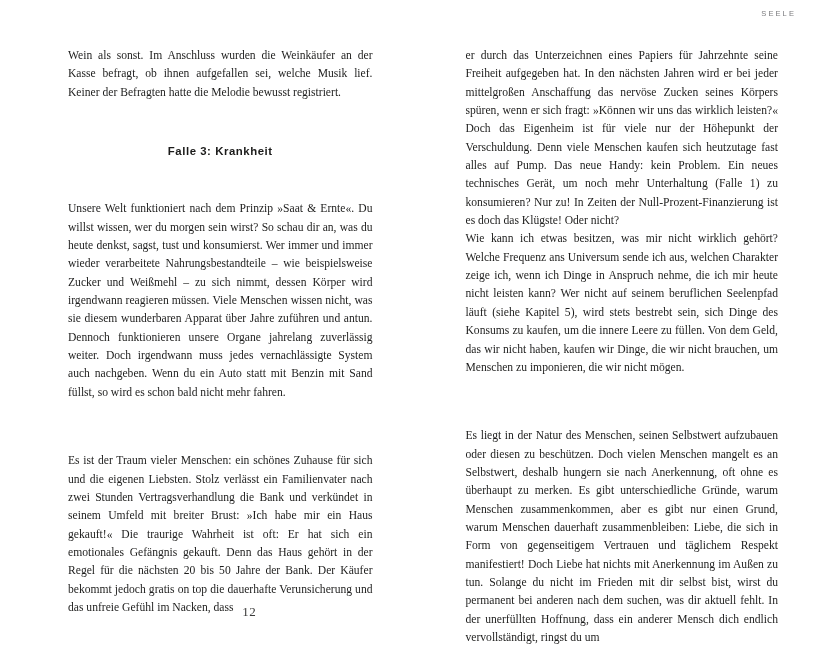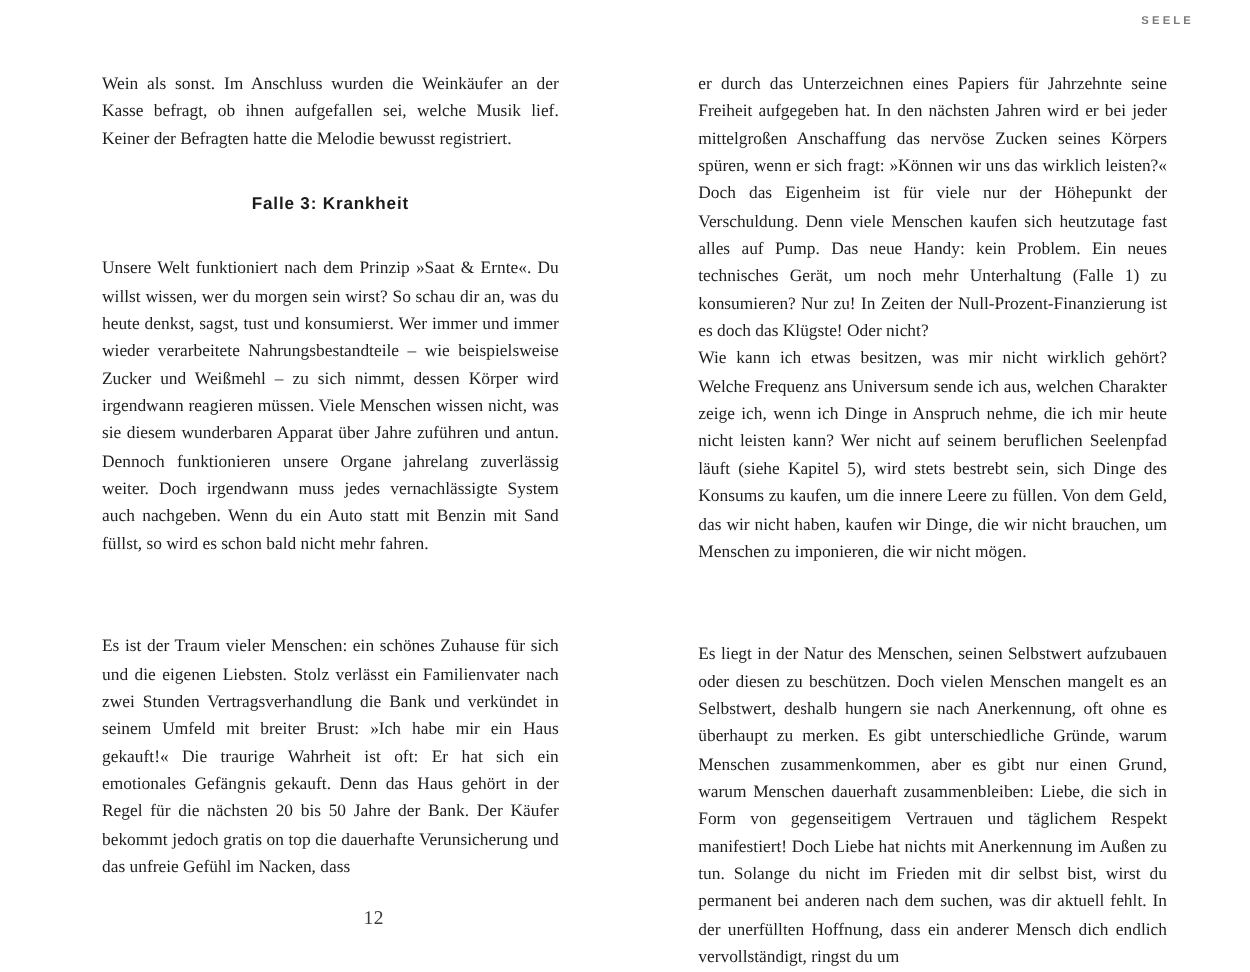--- a/index.html
+++ b/index.html
@@ -23,21 +23,21 @@
     box-sizing: border-box;
   }
 
   
   .running-head {
     position: absolute;
     top: 10px;
     right: 37px;
     font-family: "Liberation Sans", "DejaVu Sans", sans-serif;
     font-size: 7.5px;
-    font-weight: 700;
+    font-weight: 400;
     letter-spacing: 2.1px;
     color: #7b7b7e;
     text-transform: uppercase;
     line-height: 1;
   }
 
   .pages {
     position: absolute;
     top: 0;
     left: 0;
@@ -67,21 +67,21 @@
     text-align: justify;
     text-justify: inter-word;
     font-size: 11.6px;
     line-height: 18.35px;
     hyphens: manual;
     -webkit-hyphens: manual;
     color: #1d1d1c;
   }
 
   h2.section-heading {
-    margin: 0;
+    margin: 15px;
     text-align: center;
     font-family: "Liberation Sans", "DejaVu Sans", sans-serif;
     font-size: 11.4px;
     font-weight: 700;
     letter-spacing: 0.55px;
     color: #1b1b1a;
     line-height: 18.35px;
   }
 
   

